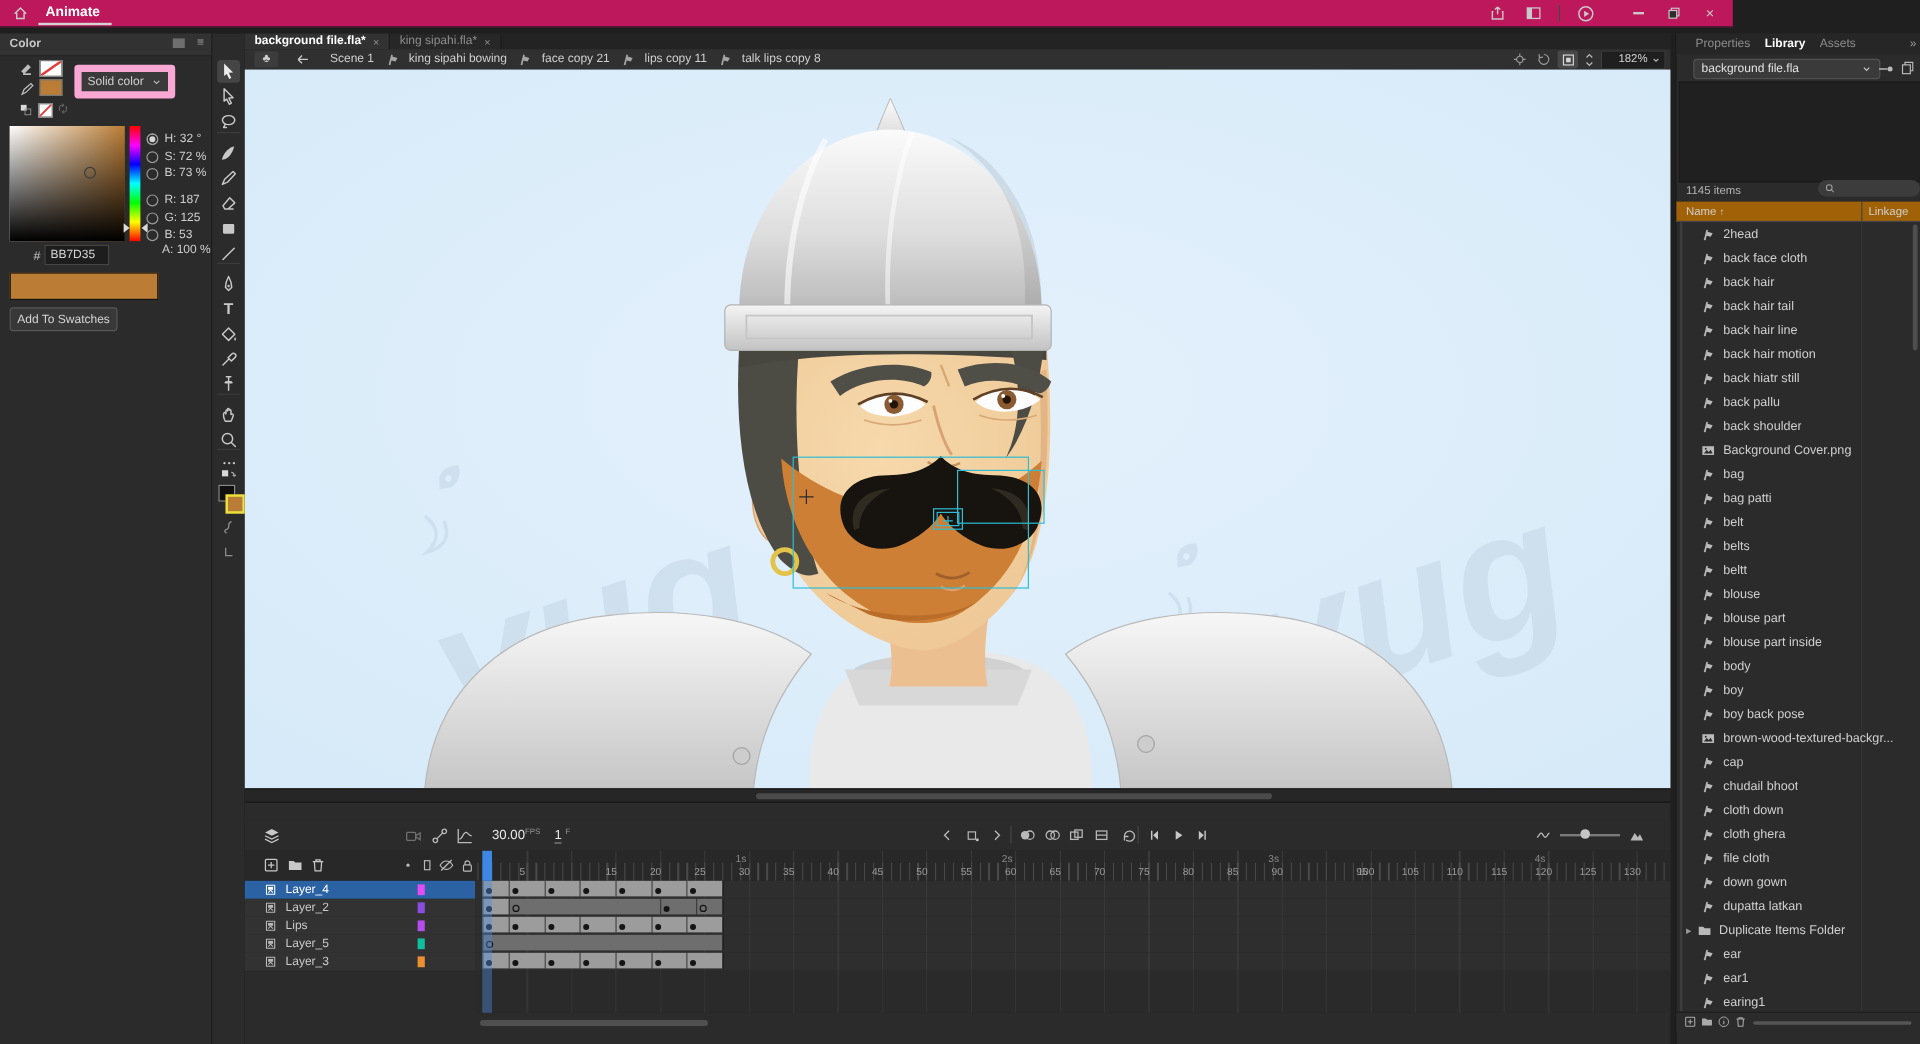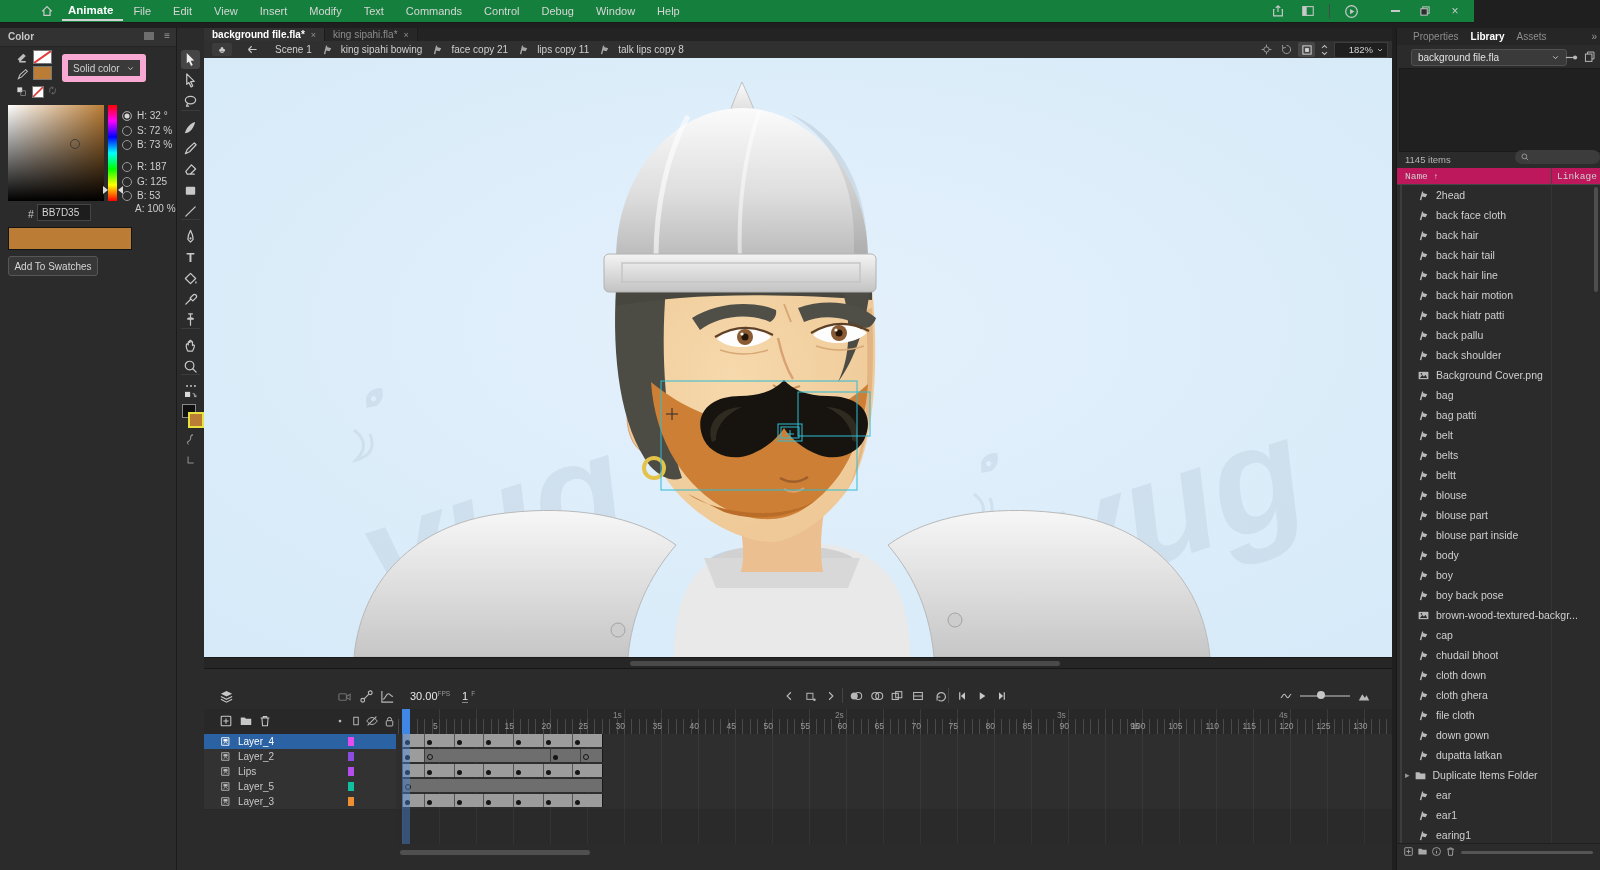--- a/index.html
+++ b/index.html
@@ -4,21 +4,21 @@
 <style>
   html,body{margin:0;padding:0;background:#161616;}
   #app{position:relative;width:1600px;height:870px;background:#1f1f1f;overflow:hidden;
        font-family:"Liberation Sans", sans-serif;color:#cfcfcf;-webkit-font-smoothing:antialiased;}
   .abs{position:absolute;}
   .panel{background:#2b2b2b;}
   .lbl{font-size:10.5px;color:#c7c7c7;white-space:nowrap;}
   .dim{color:#8f8f8f;}
   svg{display:block;}
   
-  #menubar{left:0;top:0;width:1444px;height:22px;background:#15803d;display:flex;align-items:center;border-bottom:1px solid #191919;padding-left:30px;}
+  #menubar{left:0;top:0;width:1444px;height:22px;background:#be185d;display:flex;align-items:center;border-bottom:1px solid #191919;}
   #menu-items{display:flex;gap:2px;}
   .menu-item{font-size:11px;color:#d6d6d6;padding:3px 10px;cursor:default;}
   #appname{font-size:11.5px;color:#ffffff;font-weight:bold;padding:2px 10px 3px 6px;border-bottom:2px solid #d3d3d3;}
   .winbtn{width:30px;height:20px;display:flex;align-items:center;justify-content:center;color:#c9c9c9;}
   
   #colorpanel{left:0;top:28px;width:176px;height:842px;border-right:1px solid #1b1b1b;}
   #colorpanel .hdr{position:absolute;left:0;top:0;width:176px;height:18px;background:#323232;border-bottom:1px solid #242424;text-decoration:underline;}
   .radio{width:8px;height:8px;border:1px solid #9a9a9a;border-radius:50%;display:inline-block;}
   .radio.sel{background:#d6d6d6;box-shadow:inset 0 0 0 1.5px #2b2b2b;}
   .crow{position:absolute;display:flex;align-items:center;gap:5px;font-size:10px;color:#cfcfcf;}
@@ -85,33 +85,20 @@
 
 <div id="app">
 
   <div id="menubar" class="abs">
     <span class="winbtn" style="margin-left:2px;">
         <svg width="14" height="14" viewBox="0 0 16 16">
           <path d="M2.5 8.5 L8 3 L13.5 8.5 M4.5 7.5 V13 H11.5 V7.5" fill="none" stroke="#c9c9c9" stroke-width="1.4"></path>
         </svg>
       </span>
     <span id="appname">Animate</span>
-    <div id="menu-items">
-        <div class="menu-item">File</div>
-        <div class="menu-item">Edit</div>
-        <div class="menu-item">View</div>
-        <div class="menu-item">Insert</div>
-        <div class="menu-item">Modify</div>
-        <div class="menu-item">Text</div>
-        <div class="menu-item">Commands</div>
-        <div class="menu-item">Control</div>
-        <div class="menu-item">Debug</div>
-        <div class="menu-item">Window</div>
-        <div class="menu-item">Help</div>
-      </div>
     <div style="flex:1"></div>
     <span class="winbtn">
         <svg width="14" height="14" viewBox="0 0 16 16">
           <path d="M8 2 V9 M8 2 L5.5 4.5 M8 2 L10.5 4.5 M4 6.5 H3 V13.5 H13 V6.5 H12" fill="none" stroke="#c9c9c9" stroke-width="1.3"></path>
         </svg>
       </span>
     <span class="winbtn">
         <svg width="14" height="14" viewBox="0 0 16 16">
           <rect x="2" y="3" width="12" height="10" fill="none" stroke="#c9c9c9" stroke-width="1.2"></rect>
           <rect x="2" y="3" width="4.5" height="10" fill="#c9c9c9"></rect>
@@ -923,21 +910,21 @@
 
     <span class="abs" style="left:8px;top:126px;font-size:9.5px;color:#b5b5b5;">1145 items</span>
     <div style="position:absolute;left:118px;top:122px;width:80px;height:14px;background:#3c3c3c;border-radius:8px;display:flex;align-items:center;padding-left:5px;gap:3px;">
       <svg width="10" height="10" viewBox="0 0 16 16">
           <circle cx="7" cy="7" r="3.8" fill="none" stroke="#9f9f9f" stroke-width="1.4"></circle>
           <path d="M9.8 9.8 L13 13" stroke="#9f9f9f" stroke-width="1.4"></path>
         </svg>
       <span style="font-size:9px;color:#8a8a8a;"></span>
     </div>
 
-    <div style="position:absolute;left:0;top:140px;width:204px;height:16px;background:#be185d;border-bottom:1px solid #454545;font-family:Liberation Mono, monospace;">
+    <div style="position:absolute;left:0;top:140px;width:204px;height:16px;background:#a16207;border-bottom:1px solid #454545;">
       <span class="abs" style="left:8px;top:3px;font-size:9.5px;color:#cfcfcf;"><span>Name</span> <span style="font-size:8px;">↑</span></span>
       <span class="abs" style="left:160px;top:3px;font-size:9.5px;color:#cfcfcf;">Linkage</span>
       <span class="abs" style="left:154px;top:0;width:1px;height:16px;background:#454545;"></span>
     </div>
 
     <div id="liblist" style="position:absolute;left:0;top:157px;width:204px;height:658px;overflow:hidden;">
       <span style="position:absolute;left:3px;top:0;width:2px;height:658px;background:#3c3c3c;"></span>
       <span style="position:absolute;left:154px;top:0;width:1px;height:658px;background:#343434;"></span>
       <div style="position:absolute;left:197px;top:2px;width:4px;height:105px;background:#4e4e4e;border-radius:2px;"></div>
     <div class="librow" style="top: 0px;">
@@ -987,21 +974,21 @@
             </svg>
           </span>
           <span class="nm">back hair motion</span>
         </div>
         <div class="librow" style="top: 120px;">
           <span class="licon" style="margin-left:20px;">
             <svg width="13" height="13" viewBox="0 0 16 16">
               <path d="M3.5 13.5 L6.2 3 L7.8 3.4 L7.4 5 L12.6 6.6 L10.6 10.2 L6.4 9.2 L5.3 13.9 Z" fill="currentColor"></path>
             </svg>
           </span>
-          <span class="nm">back hiatr patti</span>
+          <span class="nm">back hiatr still</span>
         </div>
         <div class="librow" style="top: 140px;">
           <span class="licon" style="margin-left:20px;">
             <svg width="13" height="13" viewBox="0 0 16 16">
               <path d="M3.5 13.5 L6.2 3 L7.8 3.4 L7.4 5 L12.6 6.6 L10.6 10.2 L6.4 9.2 L5.3 13.9 Z" fill="currentColor"></path>
             </svg>
           </span>
           <span class="nm">back pallu</span>
         </div>
         <div class="librow" style="top: 160px;">

